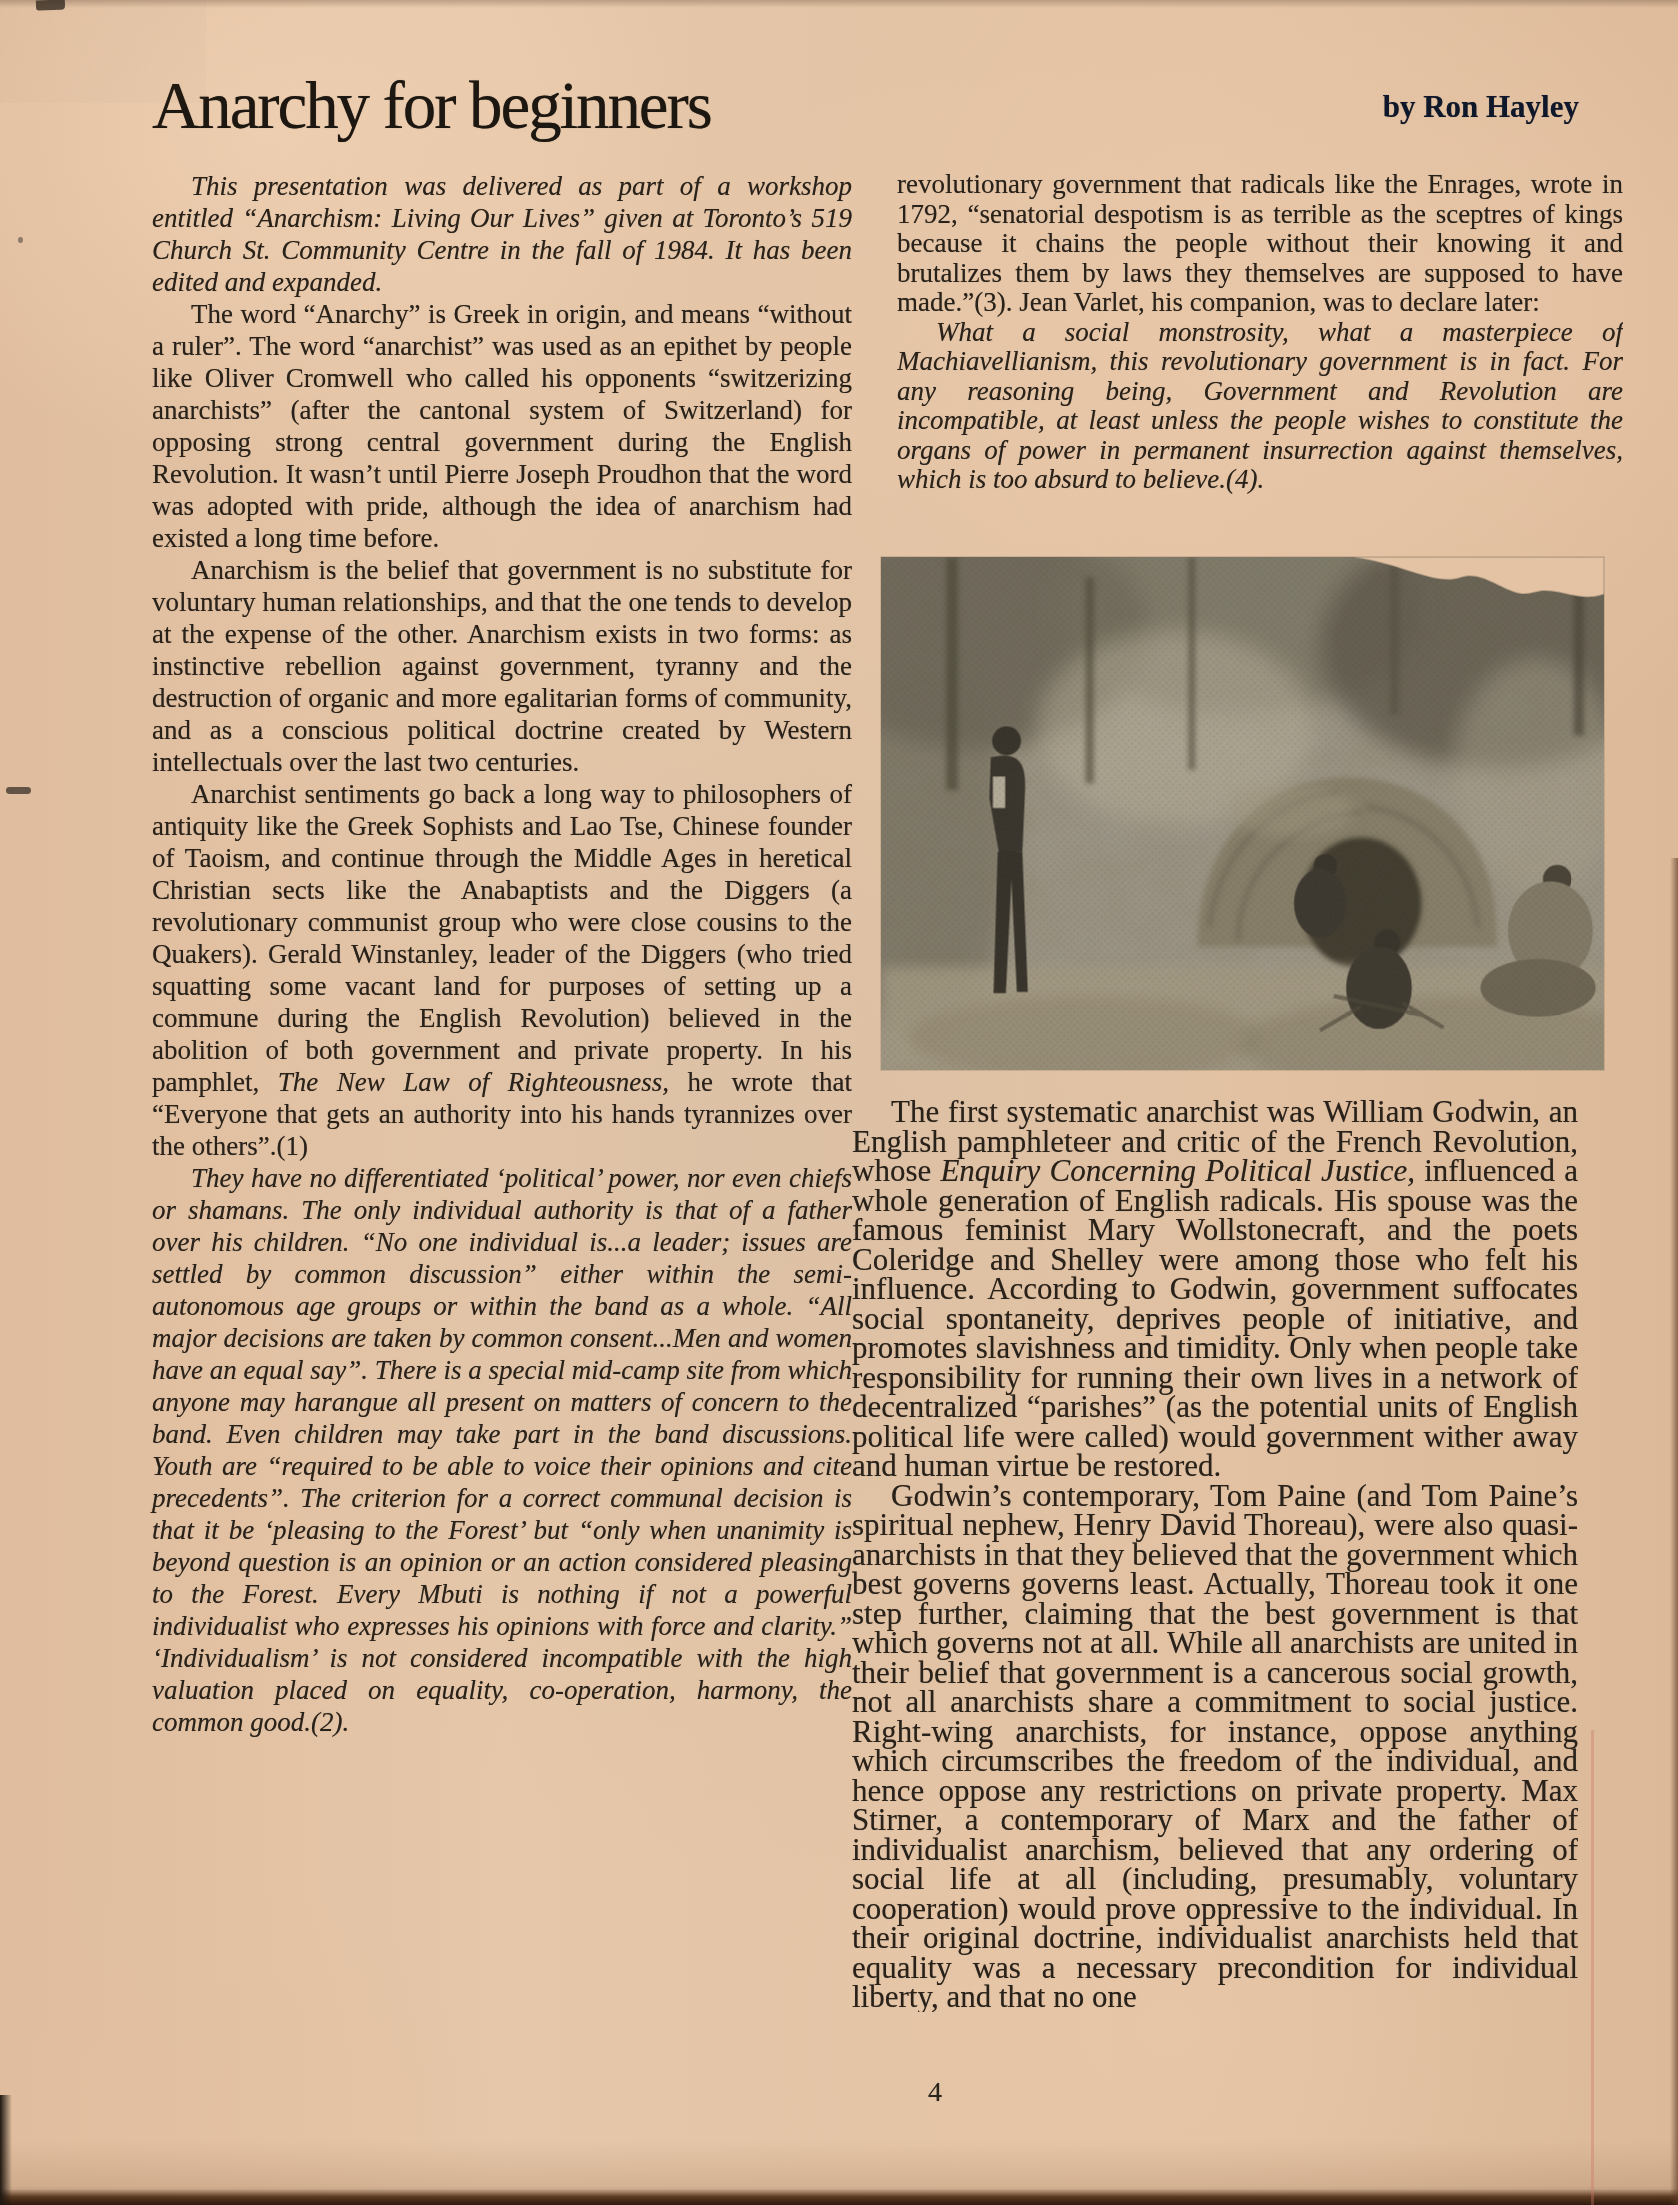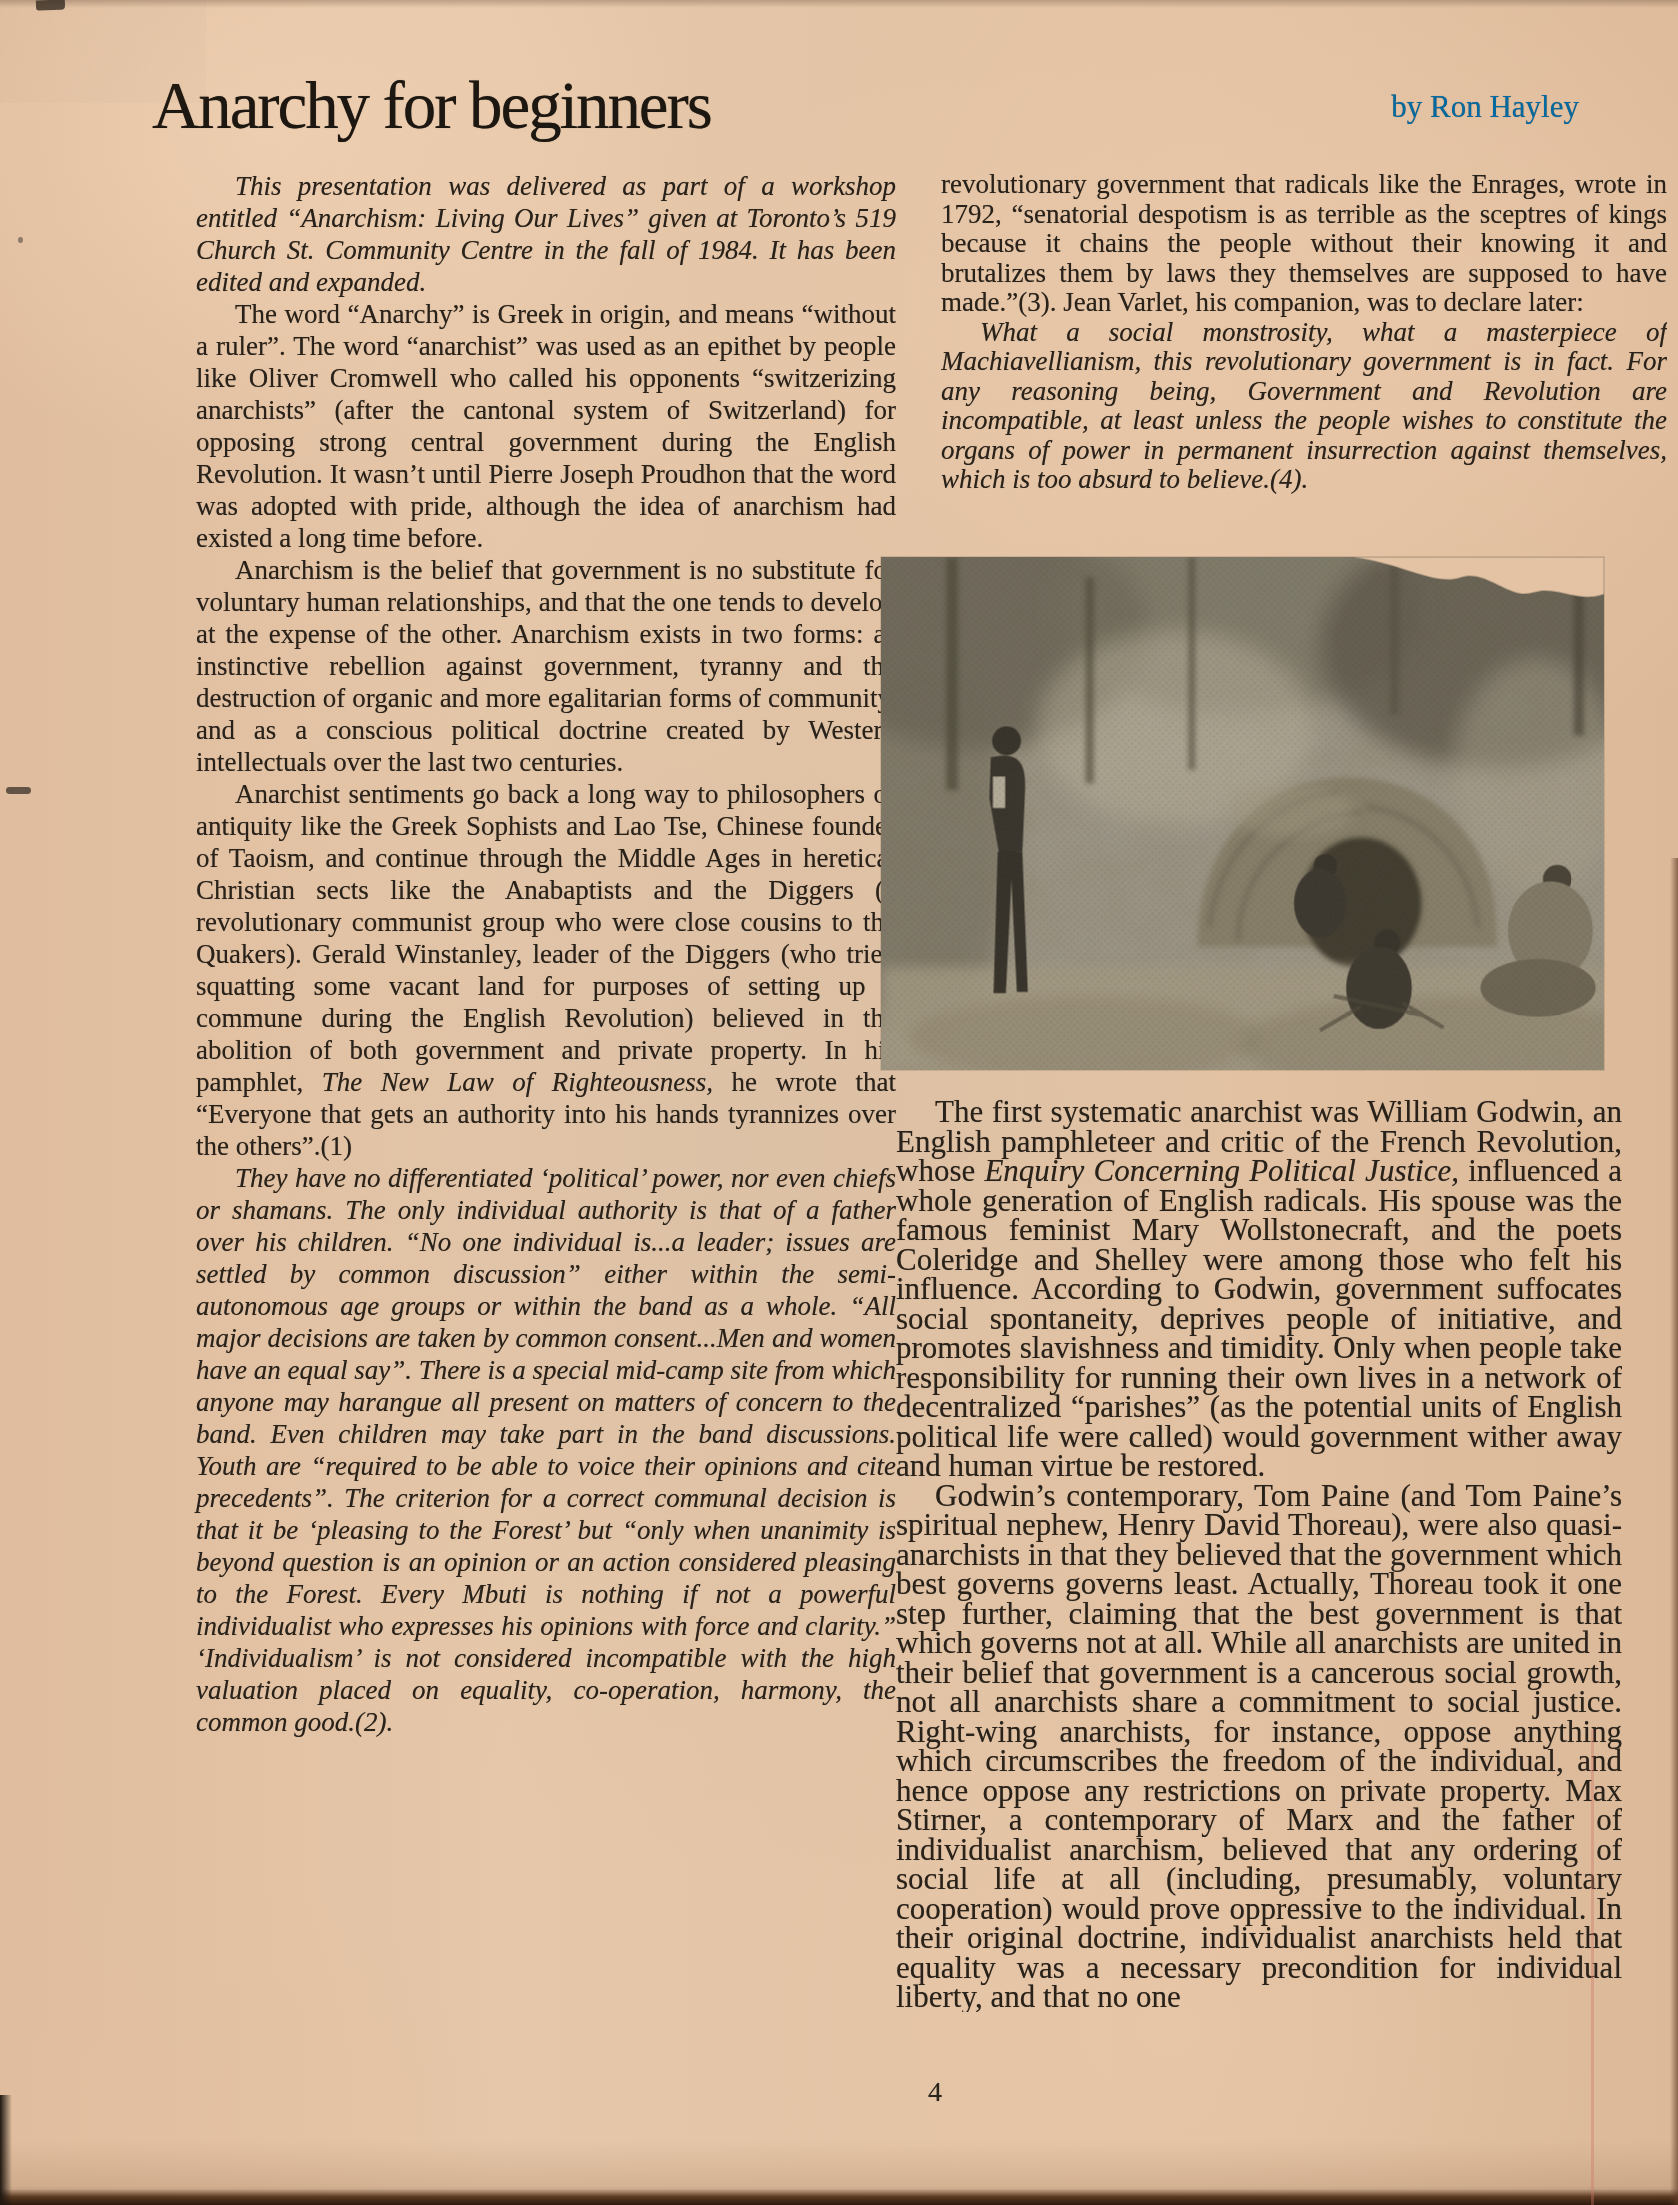--- a/index.html
+++ b/index.html
@@ -20,24 +20,24 @@
       linear-gradient(90deg,#dfbd9e,#e6c7a9 30%,#e2c2a3 72%,#dbb999);
   }
   .page-title{
     position:absolute;left:152px;top:74px;margin:0;
     font-size:67px;font-weight:normal;line-height:.95;letter-spacing:-2.1px;
     color:#1d1711;text-shadow:0 0 0.7px rgba(30,22,14,.6);
     white-space:nowrap;
   }
   .byline{
     position:absolute;right:100px;top:89px;
-    font-size:31px;font-weight:normal;color:#0369a1;
+    font-size:31px;font-weight:bold;color:#0f172a;
     text-shadow:0 0 0.7px rgba(30,22,14,.5);white-space:nowrap;
   }
-  .col{position:absolute;text-align:justify;hyphens:auto;margin-left:44px;-webkit-hyphens:auto;}
+  .col{position:absolute;text-align:justify;hyphens:auto;-webkit-hyphens:auto;}
   .col p{margin:0;}
   .col p.indent{text-indent:39px;}
   .col .it, .col p.italic{font-style:italic;}
   .col{color:#29221a;text-shadow:0 0 0.7px rgba(42,32,22,.45);}
   #left-col{left:152px;top:170px;width:700px;font-size:27px;line-height:32px;}
   #right-col-top{left:897px;top:170px;width:726px;font-size:27px;line-height:29.5px;height:415px;overflow:hidden;}
   #right-col-bottom{left:852px;top:1097px;width:726px;font-size:31px;line-height:29.5px;max-height:1009px;overflow:hidden;}
   .photo-wrap{
     position:absolute;left:881px;top:557px;width:723px;height:513px;z-index:5;
     box-shadow:0 0 0 0.7px rgba(90,75,55,.25);

